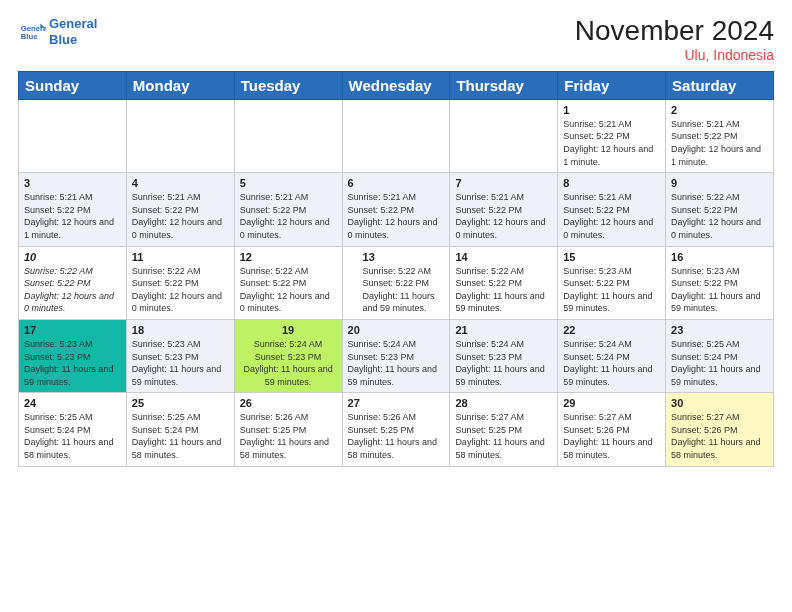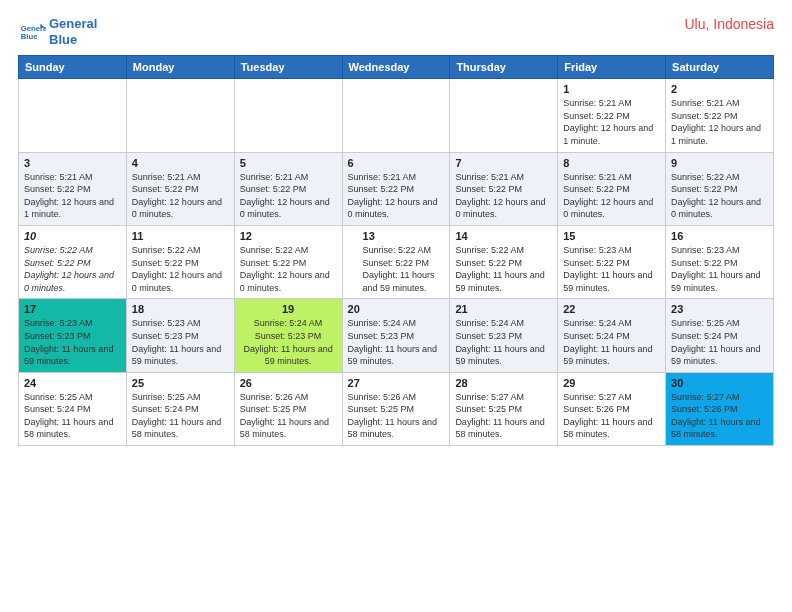--- a/index.html
+++ b/index.html
@@ -47,21 +47,21 @@
     }
     .calendar {
       width: 100%;
       border-collapse: collapse;
       font-size: 10px;
     }
     .calendar th {
       background: #2a6ebb;
       color: #fff;
       padding: 5px 6px;
-      font-size: 11px;
+      font-size: 15px;
       font-weight: bold;
       text-align: left;
       border: 1px solid #1a5aab;
     }
     .calendar td {
       border: 1px solid #ccc;
       vertical-align: top;
       padding: 4px 5px;
       width: calc(100%/7);
       min-height: 70px;
@@ -97,20 +97,21 @@
         <text x="4" y="18" font-size="11" fill="#2a6ebb" font-family="Arial" font-weight="bold">General</text>
         <text x="4" y="30" font-size="11" fill="#2a6ebb" font-family="Arial" font-weight="bold">Blue</text>
         <polygon points="32,8 38,14 32,14" fill="#2a6ebb"></polygon>
       </svg>
       <div>
         <div style="font-size:13px;font-weight:bold;color:#2a6ebb;line-height:1.2;">General</div>
         <div style="font-size:13px;font-weight:bold;color:#2a6ebb;line-height:1.2;">Blue</div>
       </div>
     </div>
     <div class="title-block">
+      <div class="month-title">November 2024</div>
       <div class="location">Ulu, Indonesia</div>
     </div>
   </div>
 
   <table class="calendar">
     <thead>
       <tr>
         <th>Sunday</th>
         <th>Monday</th>
         <th>Tuesday</th>
@@ -302,21 +303,21 @@
             <div class="day-info" style="white-space: pre-line;">Sunrise: 5:27 AM
 Sunset: 5:25 PM
 Daylight: 11 hours and 58 minutes.</div>
           </td>
           <td style="background: rgb(255, 255, 255);">
             <span class="day-num">29</span>
             <div class="day-info" style="white-space: pre-line;">Sunrise: 5:27 AM
 Sunset: 5:26 PM
 Daylight: 11 hours and 58 minutes.</div>
           </td>
-          <td style="background: #0ea5e9;">
+          <td style="background: #fef9c3;">
             <span class="day-num">30</span>
             <div class="day-info" style="white-space: pre-line;">Sunrise: 5:27 AM
 Sunset: 5:26 PM
 Daylight: 11 hours and 58 minutes.</div>
           </td>
         </tr>
       </tbody>
   </table>
 </div>
 

